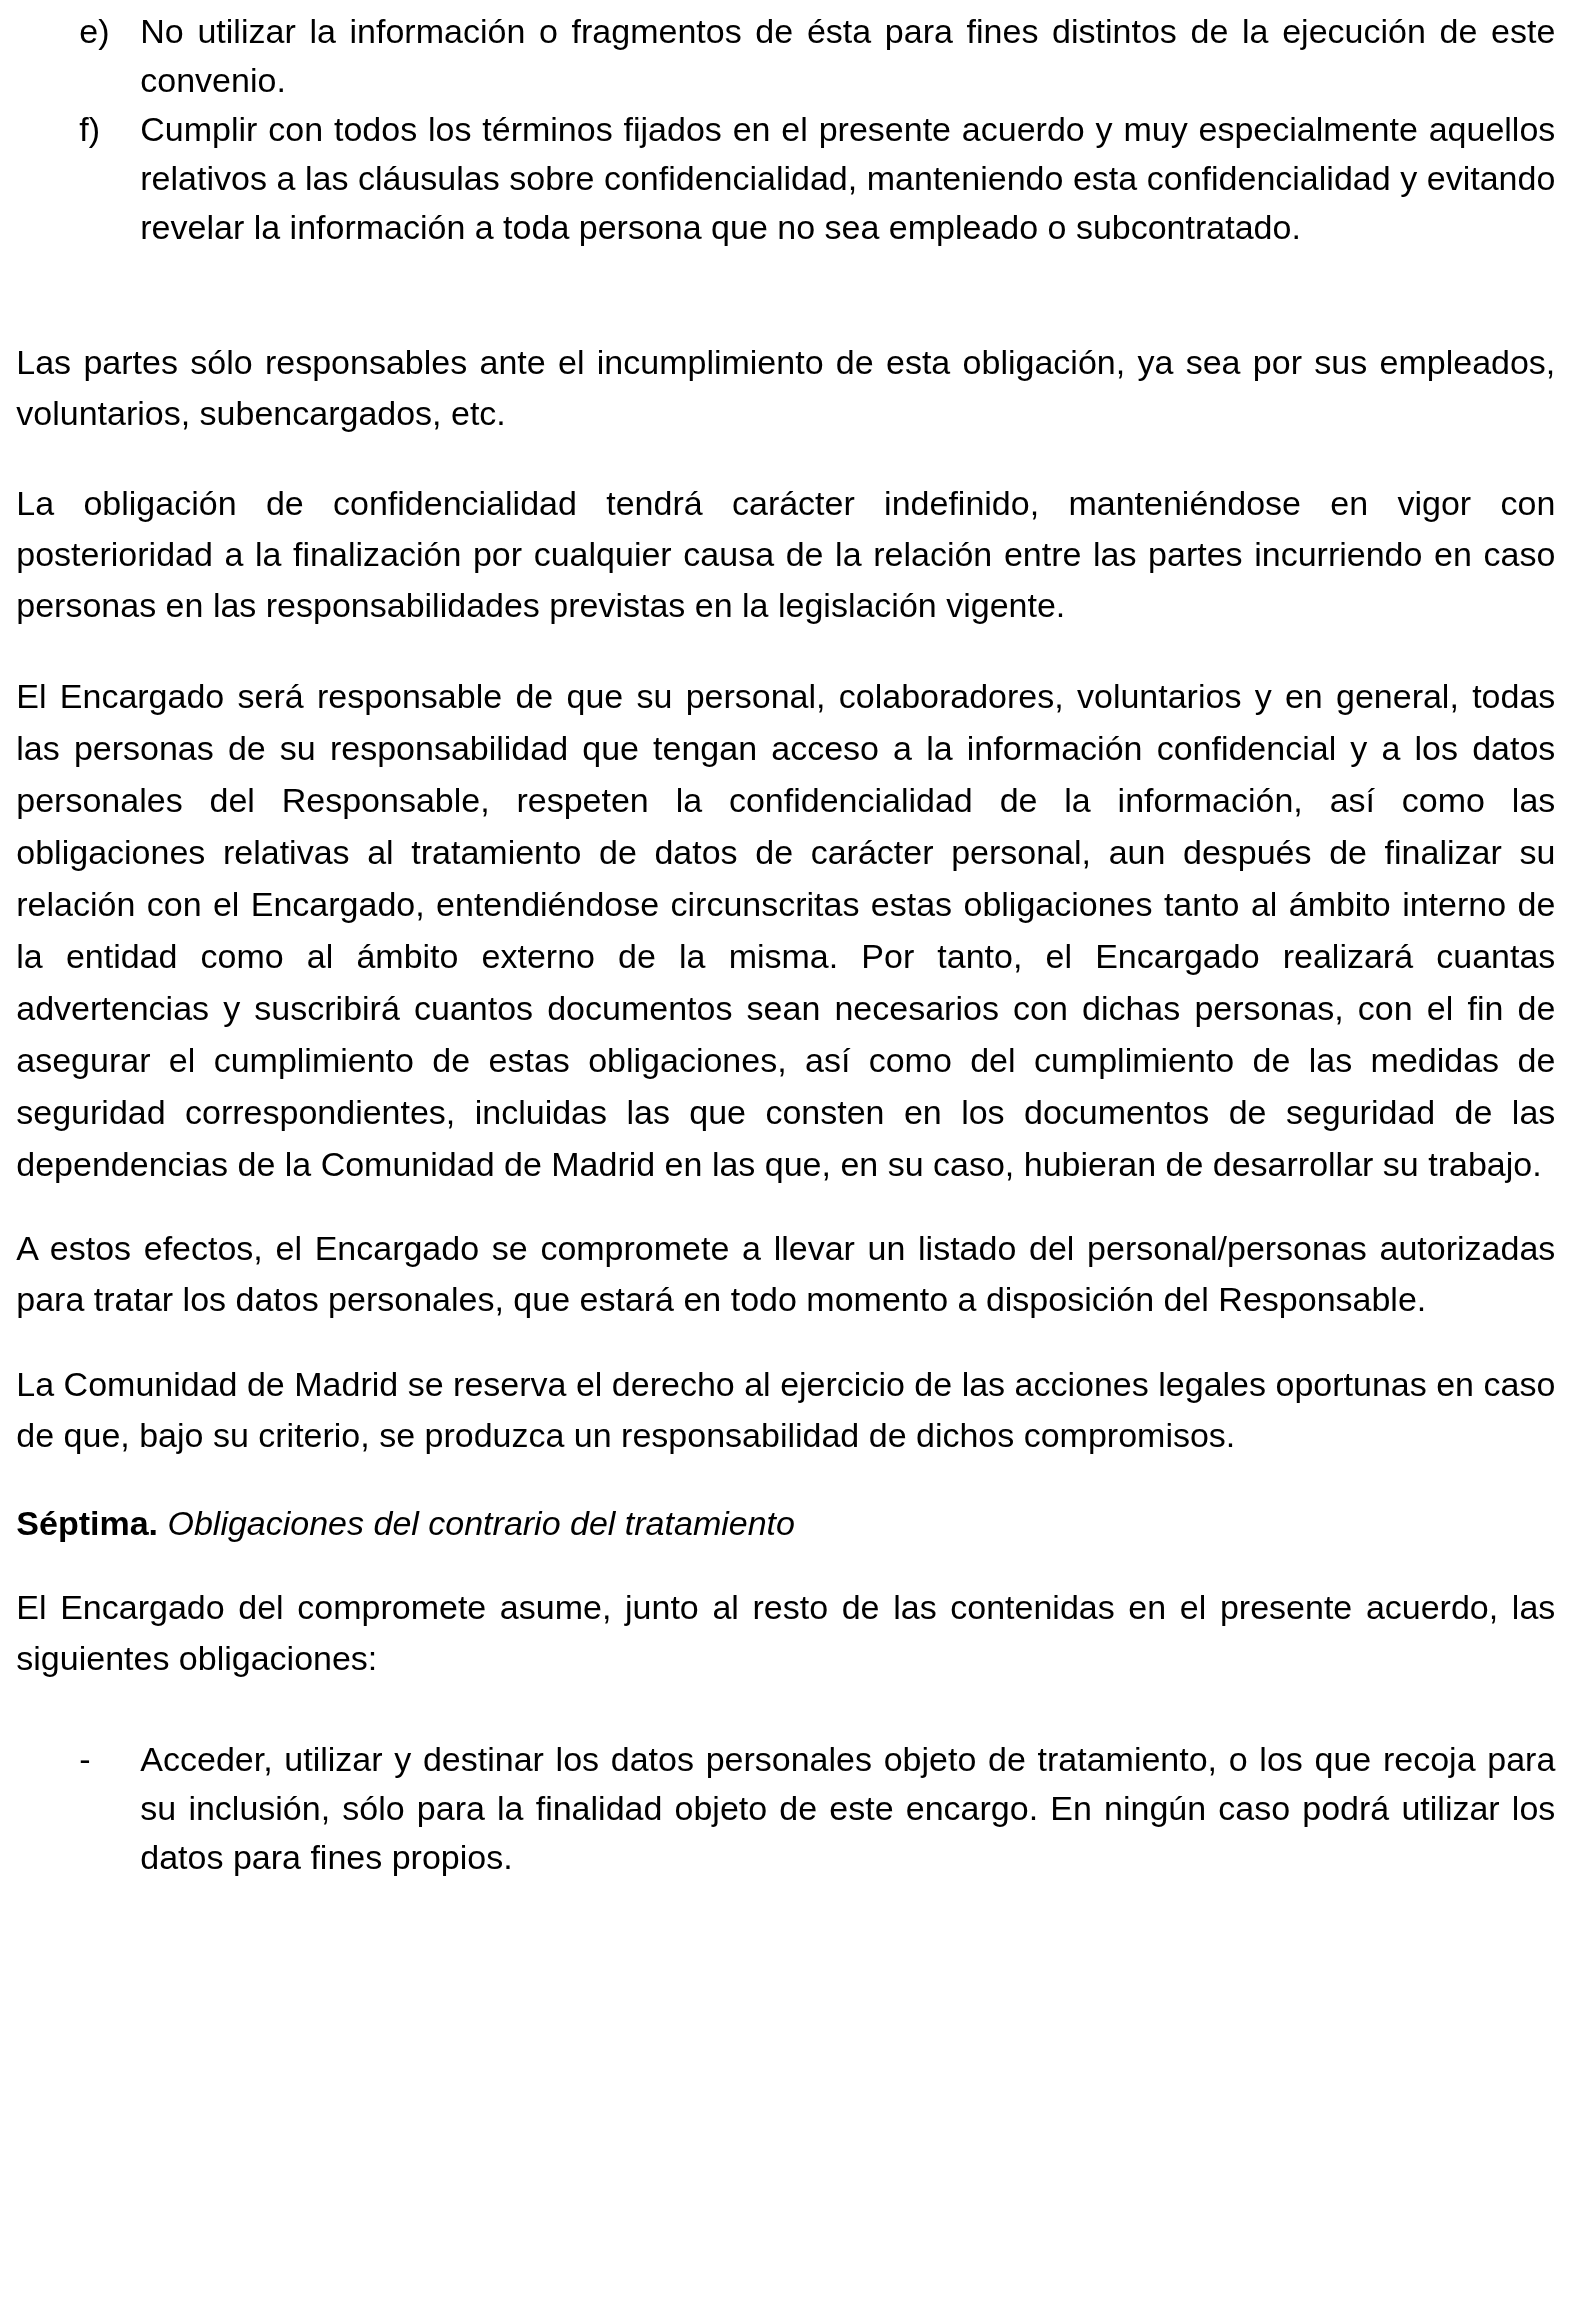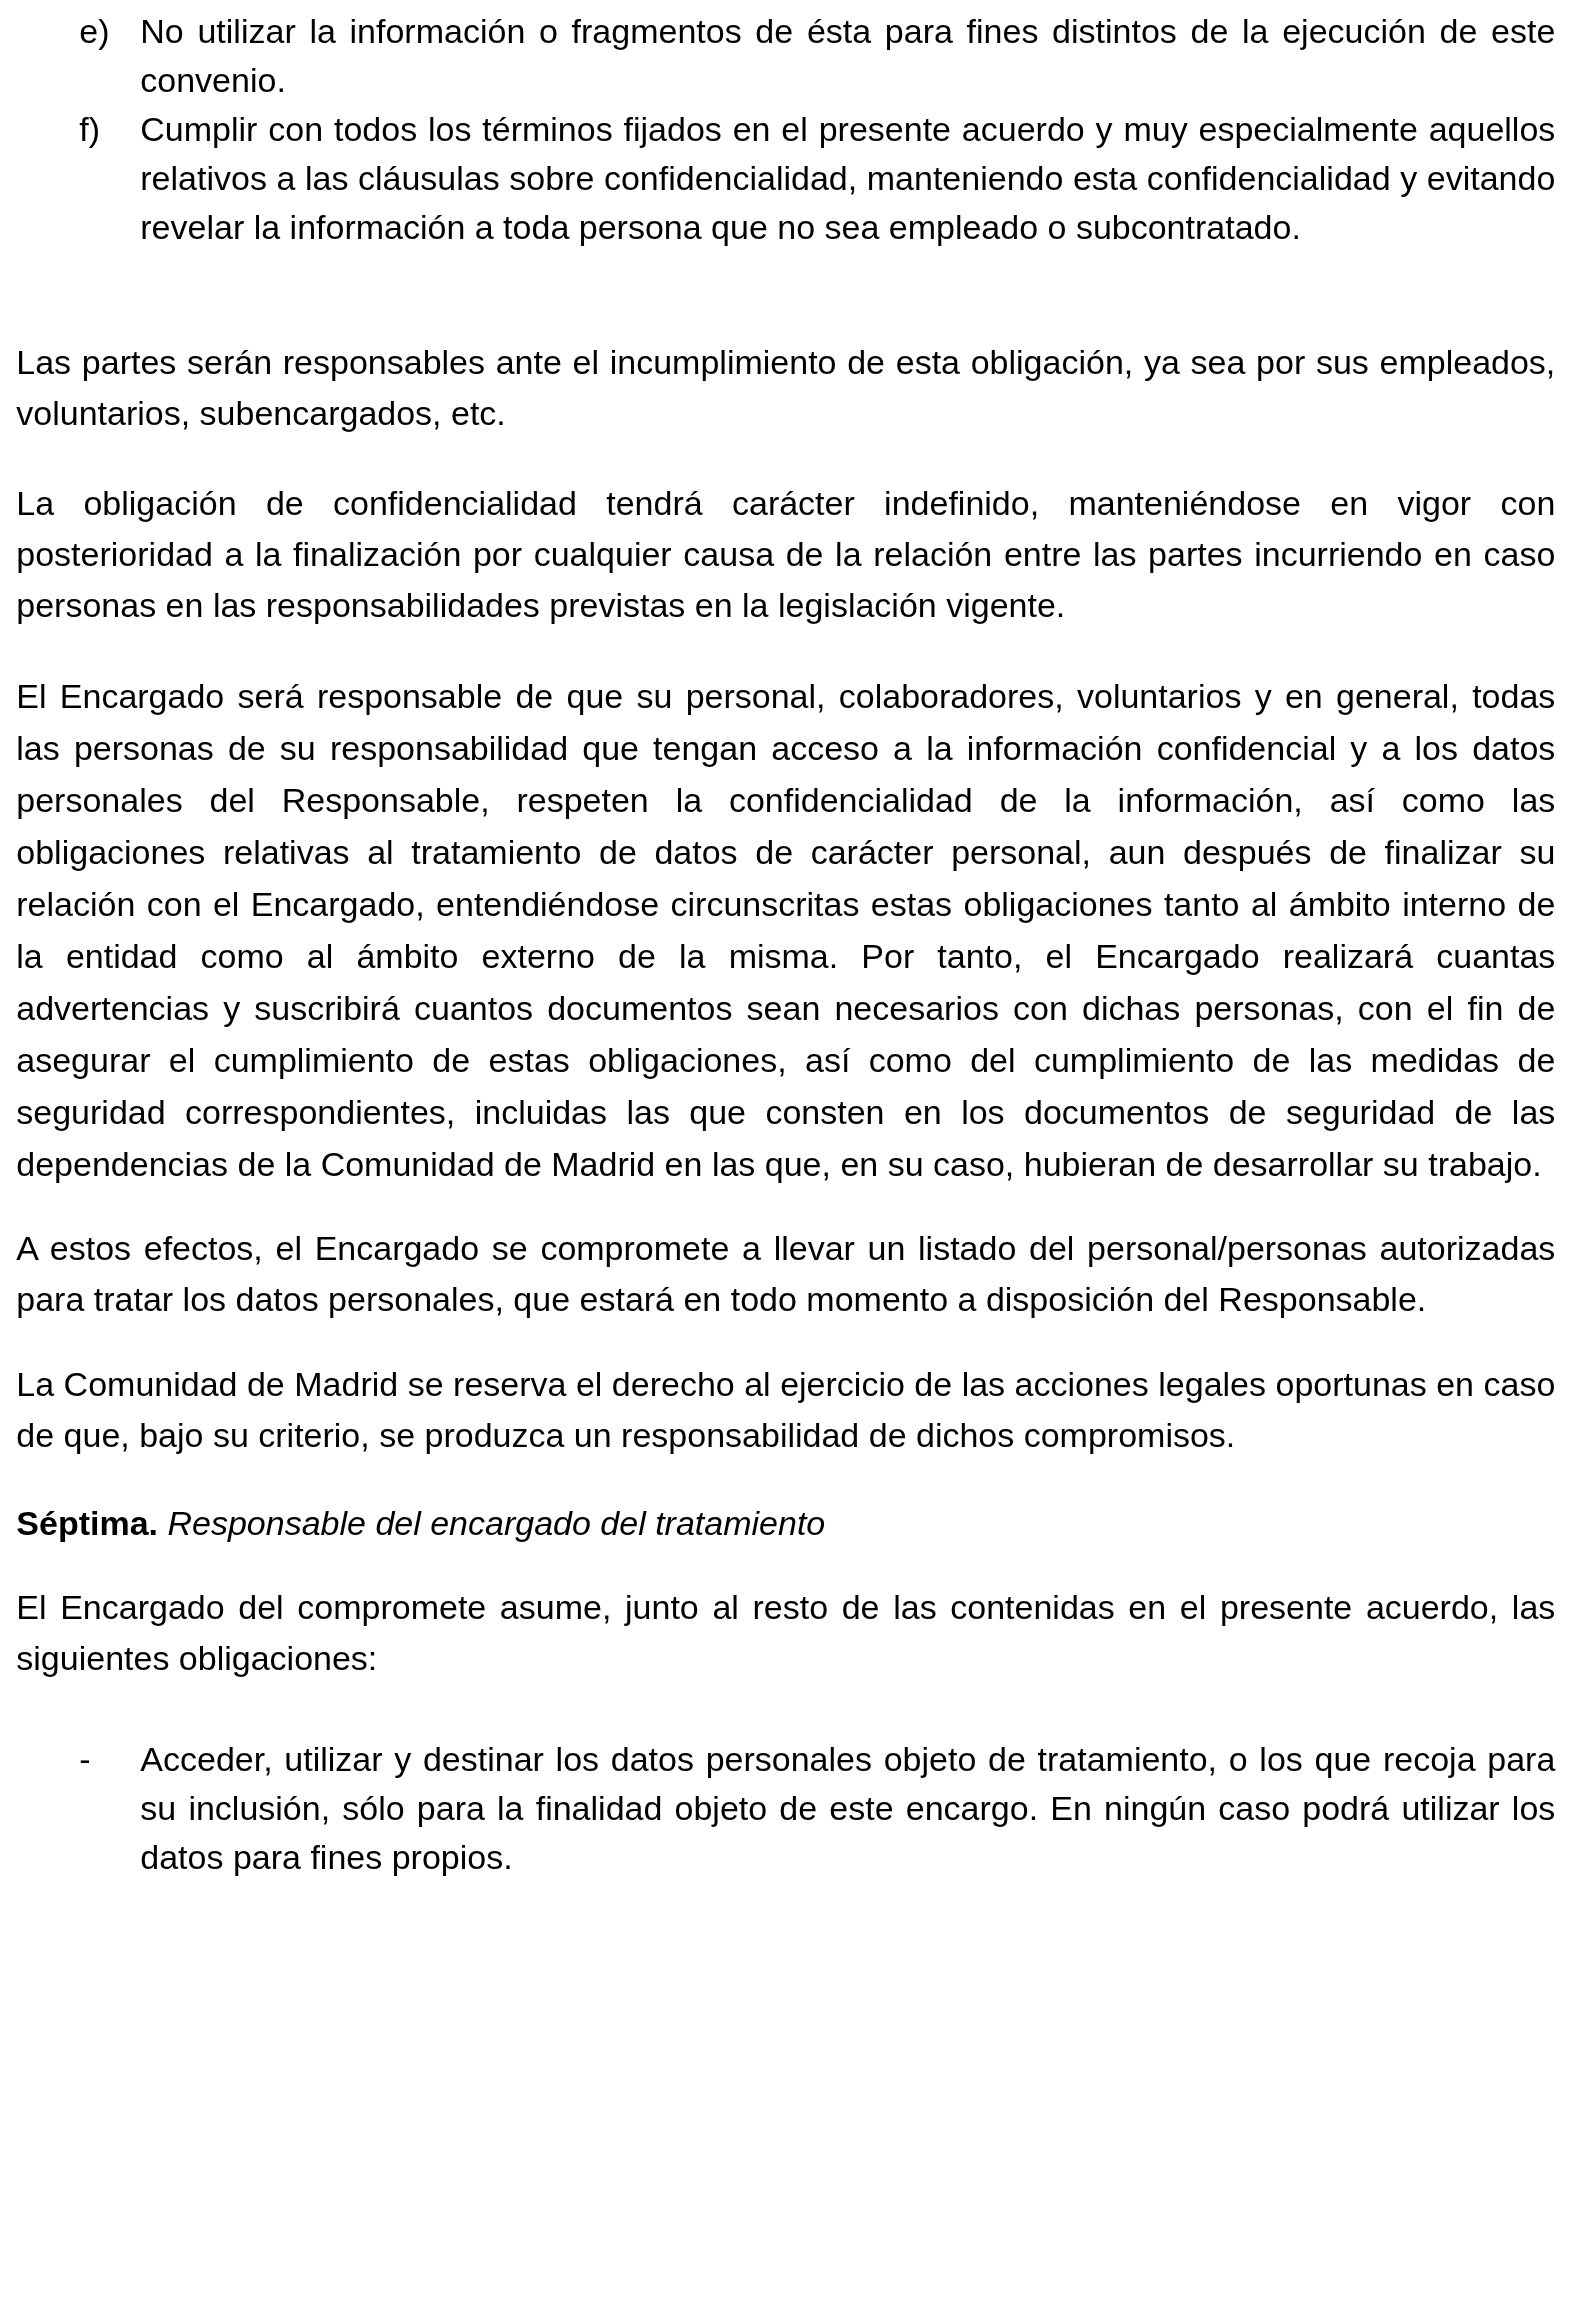--- a/index.html
+++ b/index.html
@@ -68,34 +68,34 @@
     <li class="hang-item">
       <span class="marker">e)</span>
       <span>No utilizar la información o fragmentos de ésta para fines distintos de la ejecución de este convenio.</span>
     </li>
     <li class="hang-item">
       <span class="marker">f)</span>
       <span>Cumplir con todos los términos fijados en el presente acuerdo y muy especialmente aquellos relativos a las cláusulas sobre confidencialidad, manteniendo esta confidencialidad y evitando revelar la información a toda persona que no sea empleado o subcontratado.</span>
     </li>
   </ol>
 
-  <p class="b-p1">Las partes serán responsables ante el incumplimiento de esta obligación, ya sea por sus empleados, voluntarios, subencargados, etc.</p>
+  <p class="b-p1">Las partes sólo responsables ante el incumplimiento de esta obligación, ya sea por sus empleados, voluntarios, subencargados, etc.</p>
 
   <p class="b-p2">La obligación de confidencialidad tendrá carácter indefinido, manteniéndose en vigor con posterioridad a la finalización por cualquier causa de la relación entre las partes incurriendo en caso personas en las responsabilidades previstas en la legislación vigente.</p>
 
   <p class="b-p3">El Encargado será responsable de que su personal, colaboradores, voluntarios y en general, todas las personas de su responsabilidad que tengan acceso a la información confidencial y a los datos personales del Responsable, respeten la confidencialidad de la información, así como las obligaciones relativas al tratamiento de datos de carácter personal, aun después de finalizar su relación con el Encargado, entendiéndose circunscritas estas obligaciones tanto al ámbito interno de la entidad como al ámbito externo de la misma. Por tanto, el Encargado realizará cuantas advertencias y suscribirá cuantos documentos sean necesarios con dichas personas, con el fin de asegurar el cumplimiento de estas obligaciones, así como del cumplimiento de las medidas de seguridad correspondientes, incluidas las que consten en los documentos de seguridad de las dependencias de la Comunidad de Madrid en las que, en su caso, hubieran de desarrollar su trabajo.</p>
 
   <p class="b-p4">A estos efectos, el Encargado se compromete a llevar un listado del personal/personas autorizadas para tratar los datos personales, que estará en todo momento a disposición del Responsable.</p>
 
   <p class="b-p5">La Comunidad de Madrid se reserva el derecho al ejercicio de las acciones legales oportunas en caso de que, bajo su criterio, se produzca un responsabilidad de dichos compromisos.</p>
 
 
   <p class="b-h">
     <span class="heading-number">Séptima.</span>
-    <span class="heading-title">Responsable del encargado del tratamiento</span>
+    <span class="heading-title">Obligaciones del contrario del tratamiento</span>
   </p>
 
   <p class="b-p7">El Encargado del compromete asume, junto al resto de las contenidas en el presente acuerdo, las siguientes obligaciones:</p>
 
   <ul class="hang-list b-dash">
     <li class="hang-item">
       <span class="marker">-</span>
       <span>Acceder, utilizar y destinar los datos personales objeto de tratamiento, o los que recoja para su inclusión, sólo para la finalidad objeto de este encargo. En ningún caso podrá utilizar los datos para fines propios.</span>
     </li>
   </ul>

